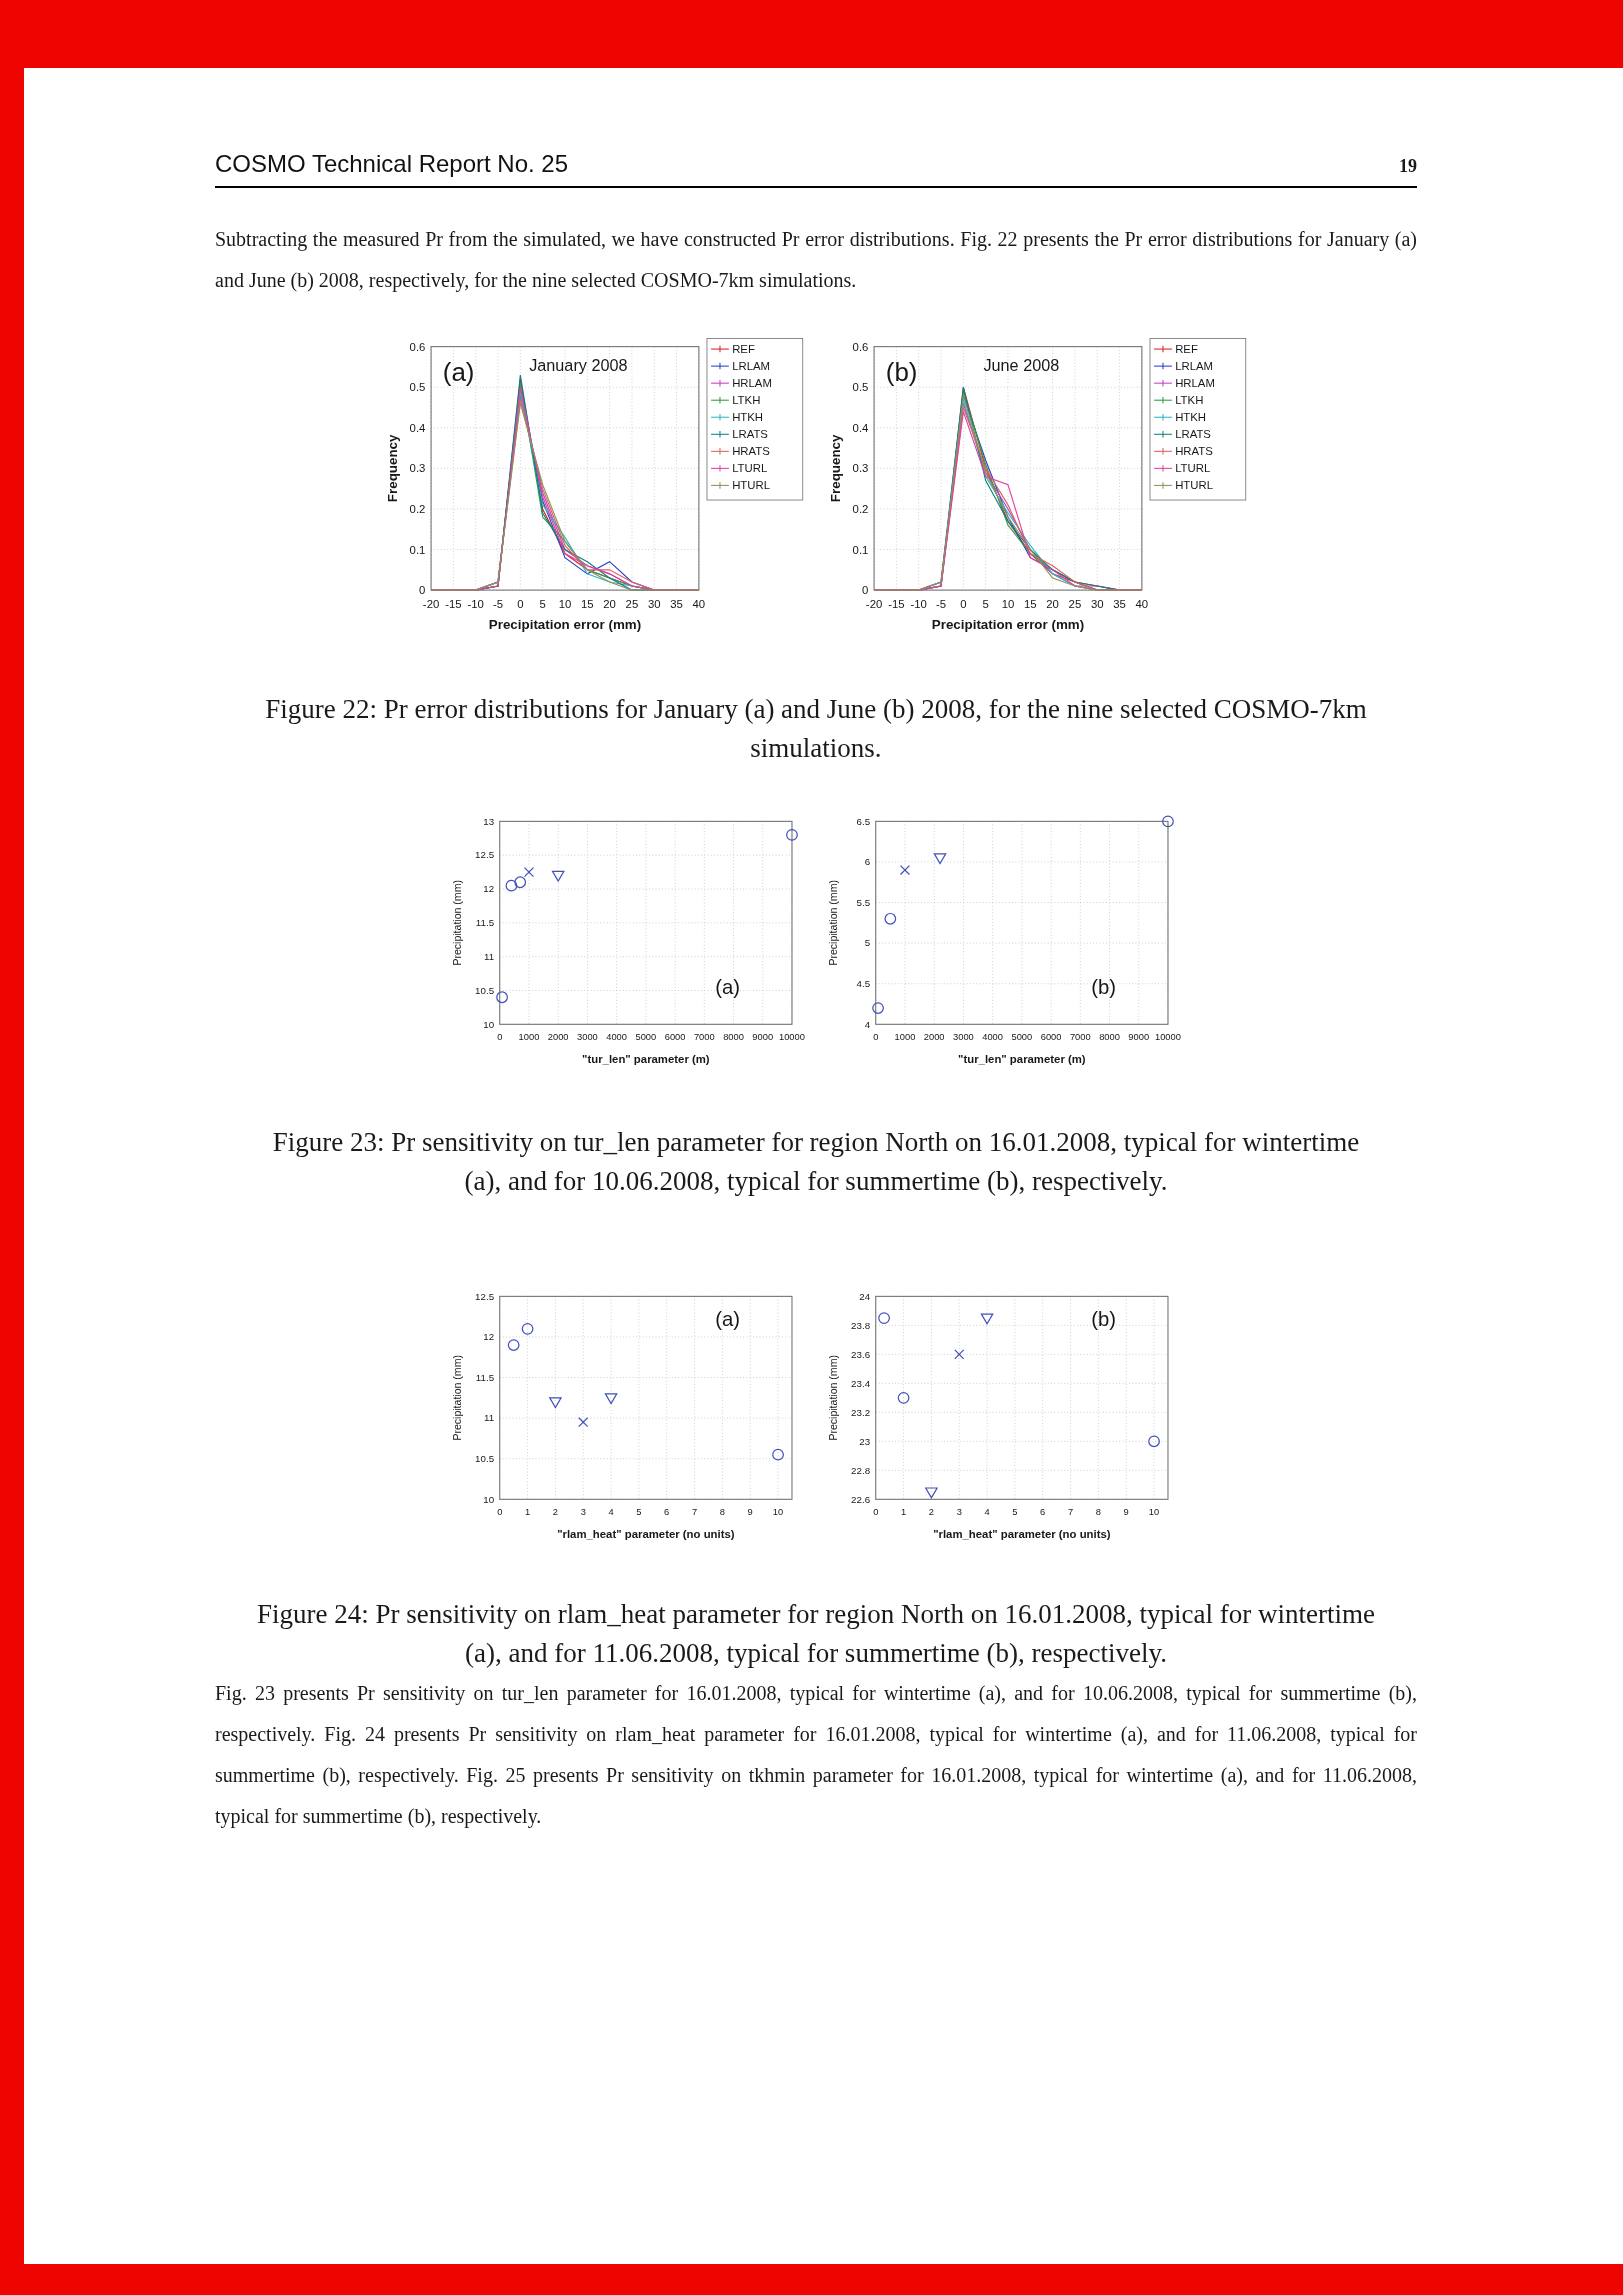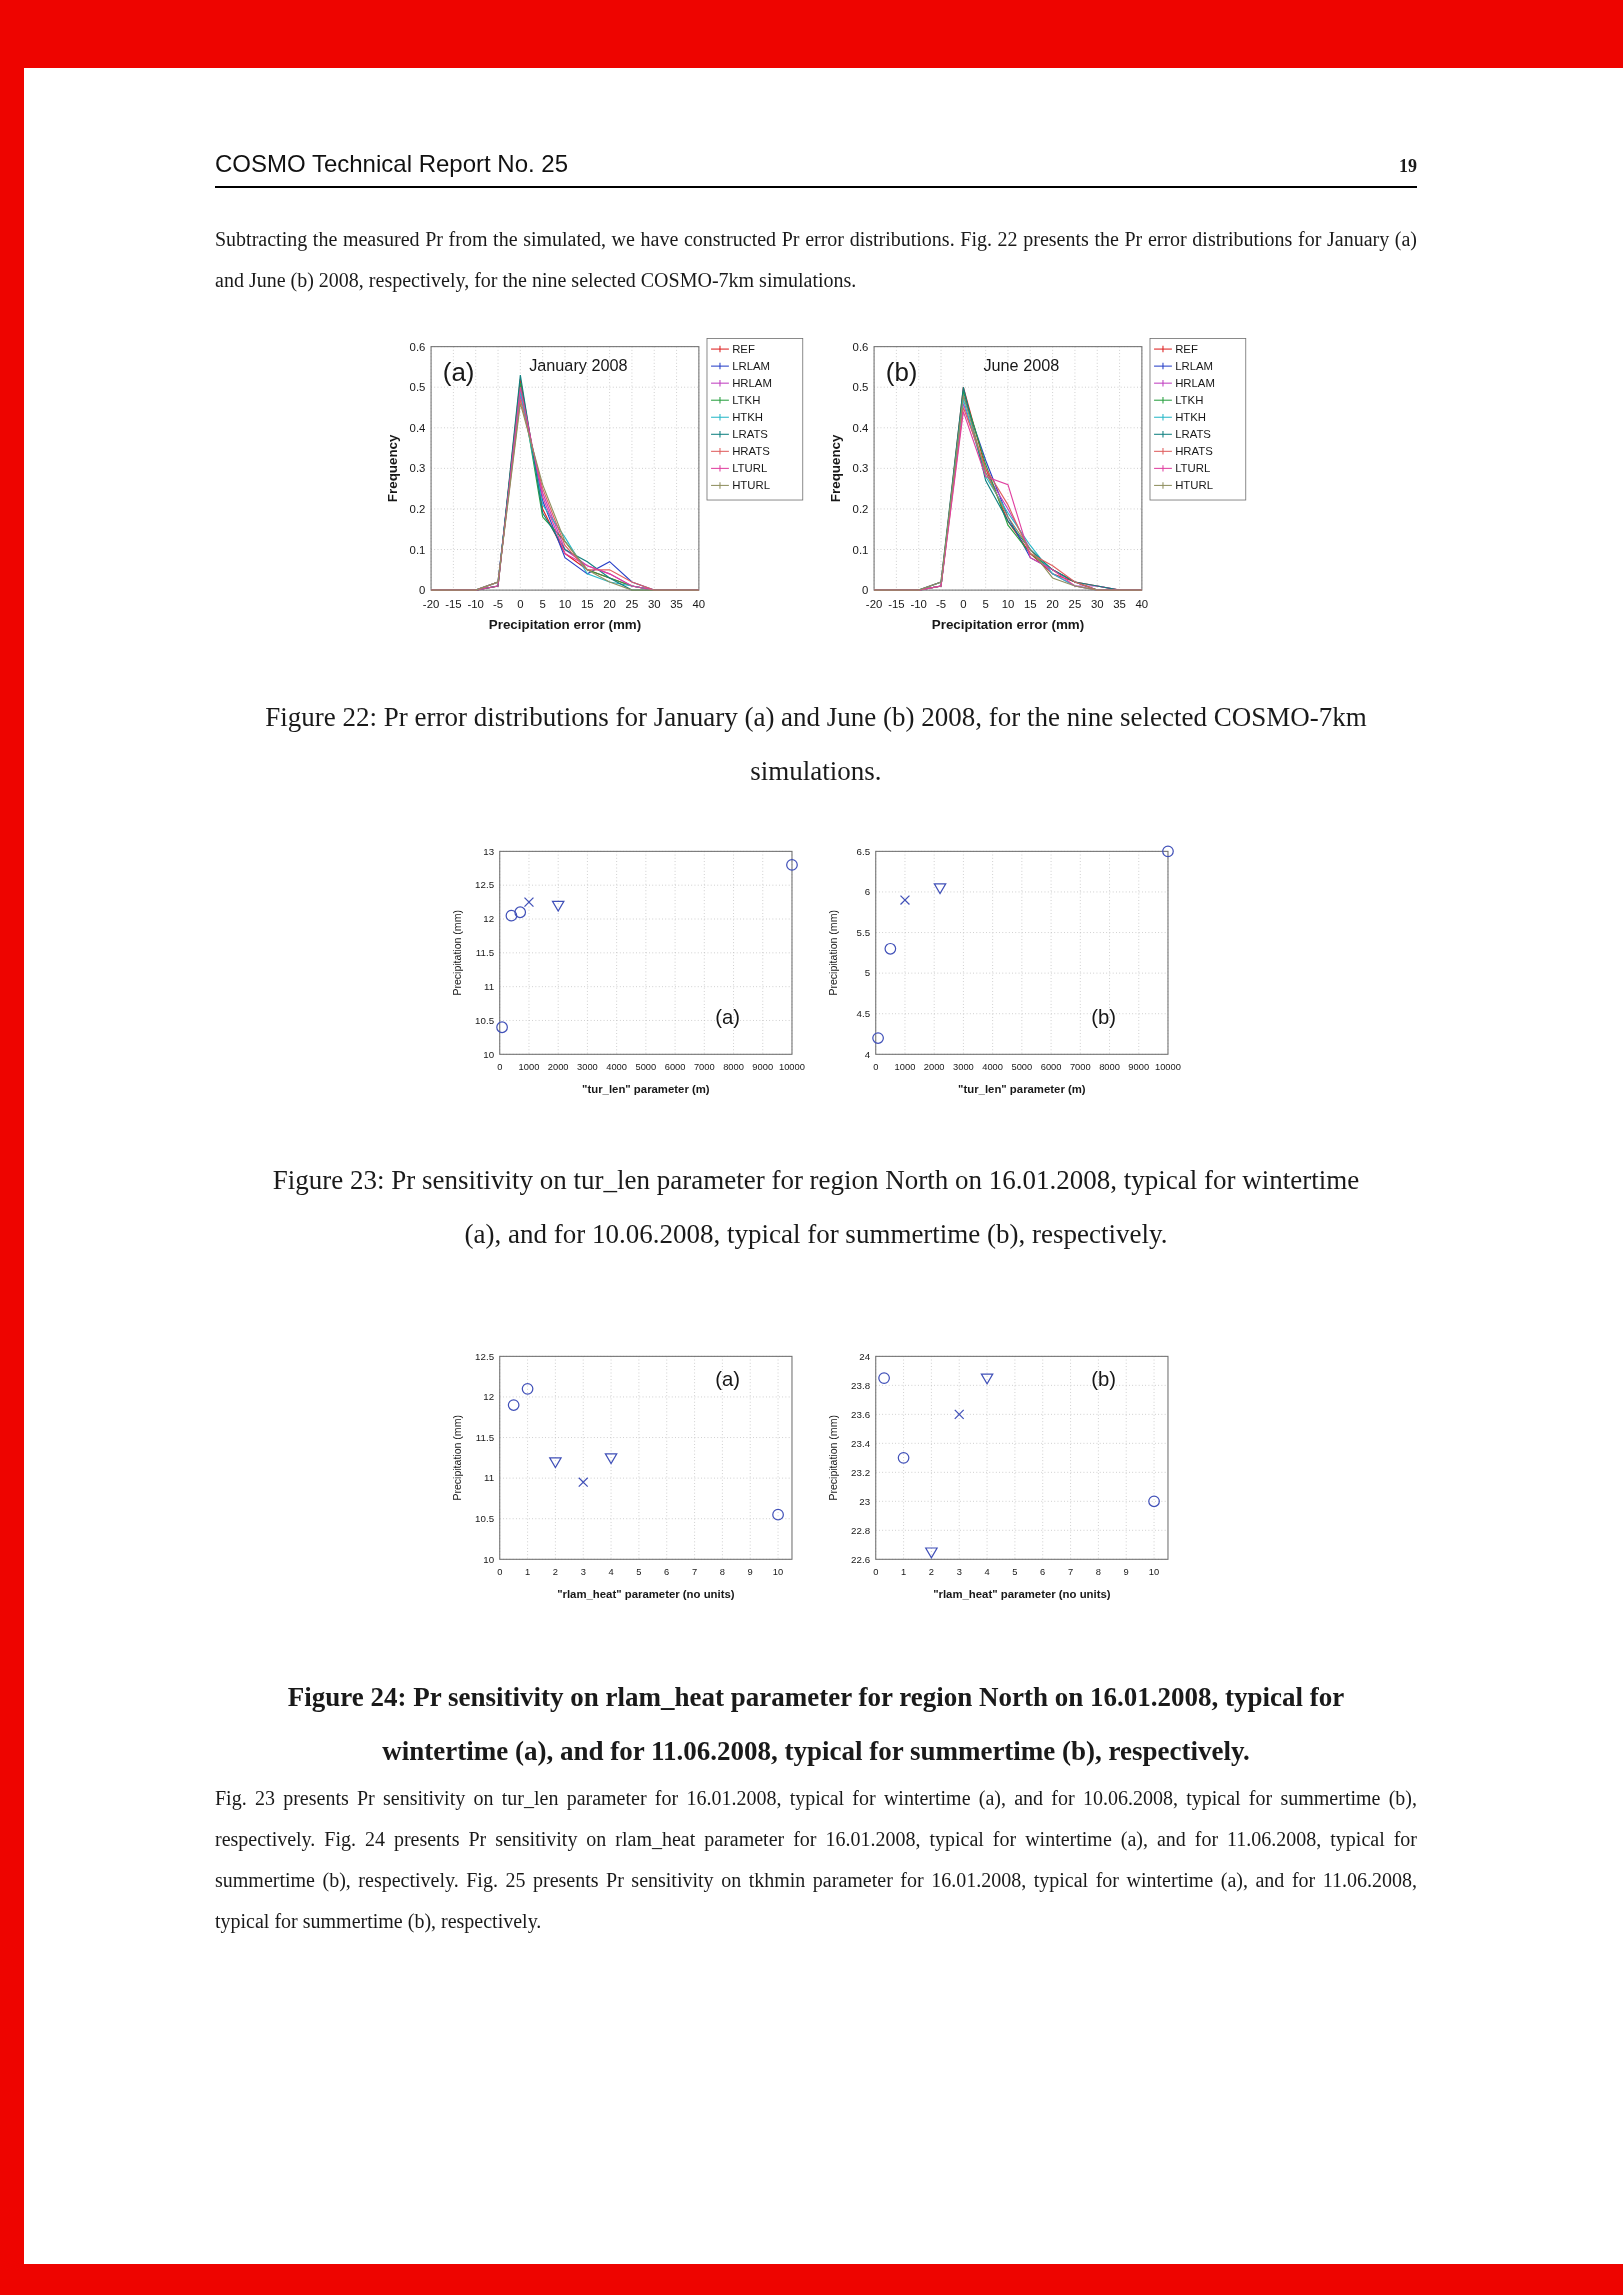--- a/index.html
+++ b/index.html
@@ -22,24 +22,24 @@
     font-size:20px;line-height:41px;text-align:justify;margin:0;
   }
   #p1{margin-top:31px;}
   #p2{margin-top:75px;}
   #p3{}
   .figure-row{display:flex;justify-content:center;align-items:flex-start;}
   #fig22-row{margin-top:34px;gap:21px;}
   #fig23-row{margin-top:42px;gap:11.4px;}
   #fig24-row{margin-top:84px;gap:11.4px;}
   .caption{
-    font-size:27px;line-height:54px;text-align:center;
+    font-size:27px;line-height:39px;text-align:center;
     margin:42px auto 0 auto;max-width:1121px;
   }
-  #cap24{margin-top:49px;font-weight:bold;}
+  #cap24{margin-top:34px;}
   #cap23{margin-top:37px;}
   svg.chart{display:block;}
 </style>
 </head>
 <body>
 
 <div class="band band-top"></div>
 <div class="band band-left"></div>
 <div class="band band-bottom"></div>
 

